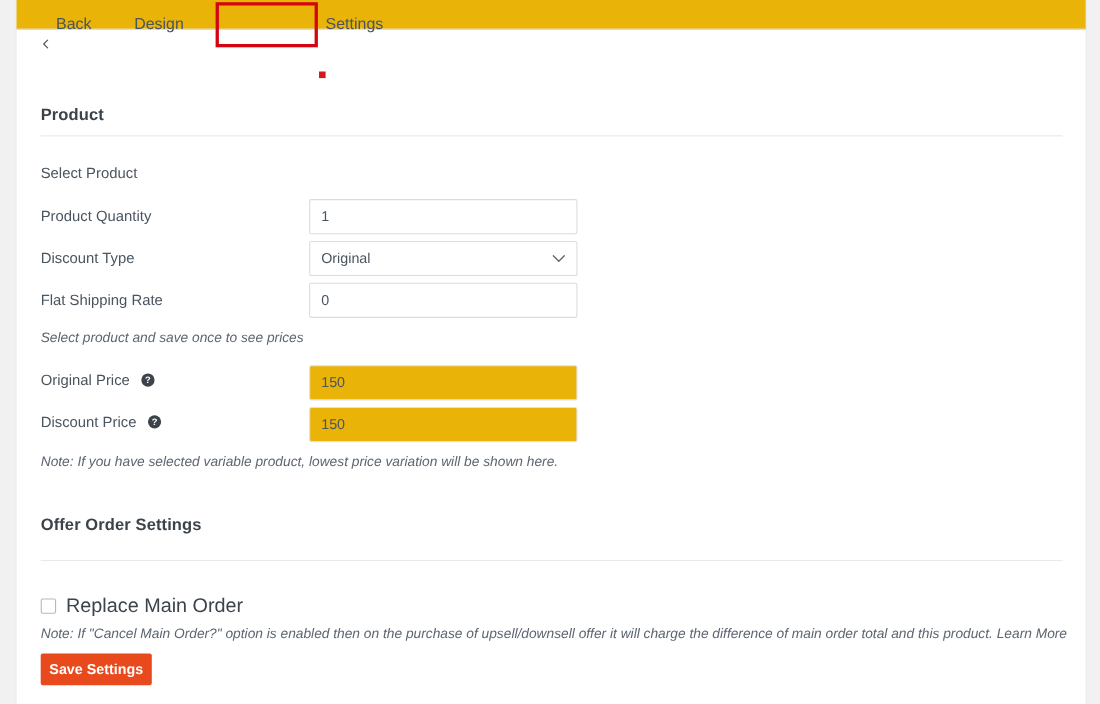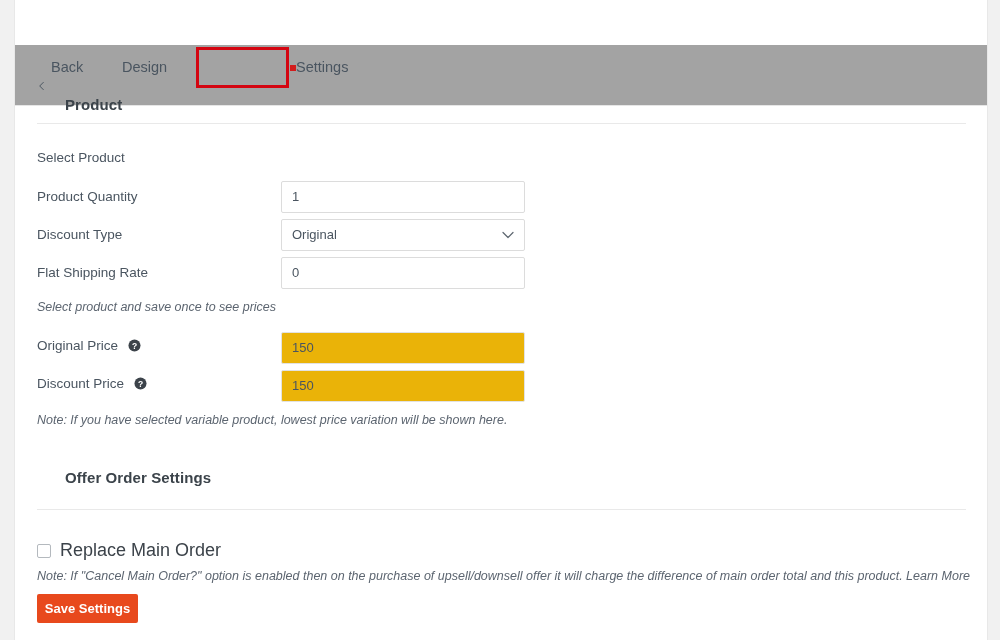--- a/index.html
+++ b/index.html
@@ -34,25 +34,24 @@
     border-left: 1px solid #e8e8e8;
     border-right: 1px solid #e8e8e8;
     box-sizing: border-box;
   }
 
   
   .tabbar {
     position: absolute;
     left: 0; top: 0;
     width: 972px;
-    height: 61px;
-    background: #a3a3a3;
+    height: 27px;
+    background: #eab308;
     border-bottom: 1px solid #e6e6e6;
     box-sizing: border-box;
-    margin-top: 45px;
   }
   .tab {
     position: absolute;
     top: 0;
     height: 45px;
     line-height: 45px;
     font-size: 14.5px;
     color: #4a5560;
     white-space: nowrap;
     cursor: pointer;
@@ -92,21 +91,20 @@
   }
 
   
   .section-title {
     position: absolute;
     left: 22px;
     font-size: 15px;
     font-weight: bold;
     color: #3b434a;
     letter-spacing: .1px;
-    margin-left: 28px;
   }
   #title-product { top: 96px; }
   #title-offer   { top: 469px; }
 
   .divider {
     position: absolute;
     left: 22px;
     width: 929px;
     height: 1px;
     background: #e9e9e9;

